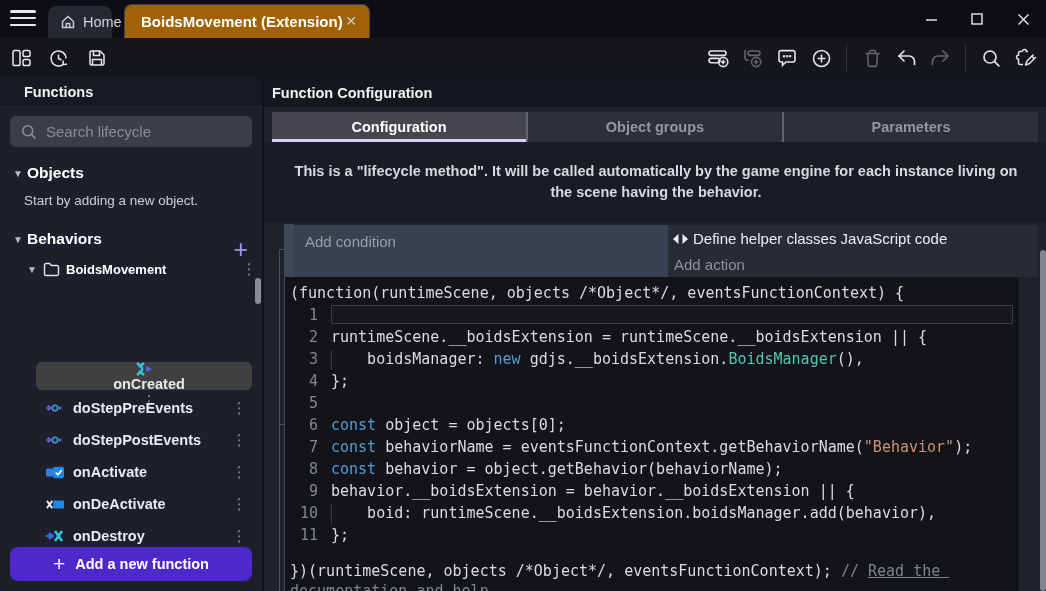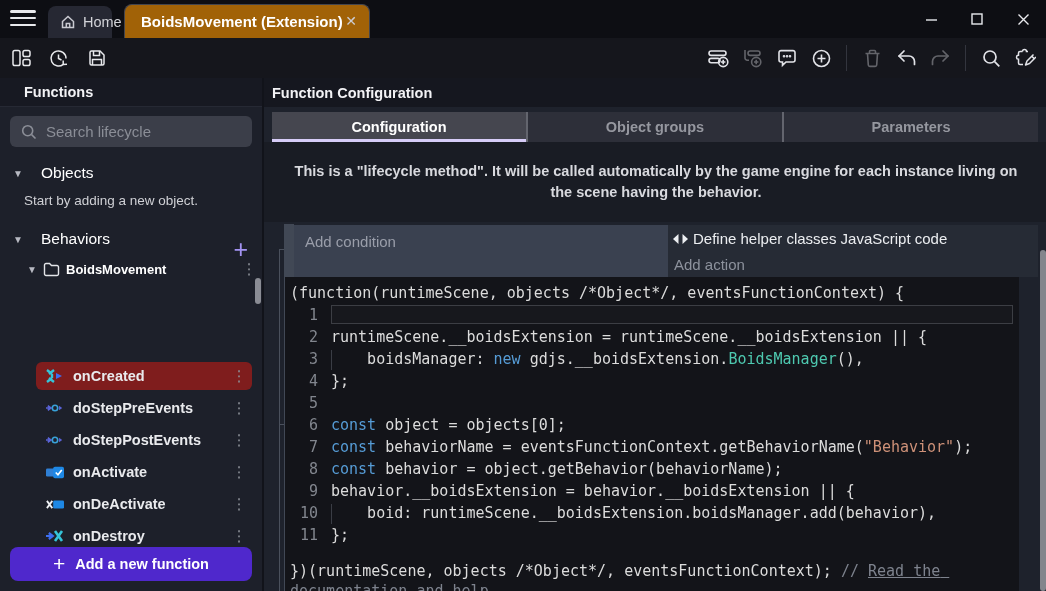--- a/index.html
+++ b/index.html
@@ -38,30 +38,30 @@
 
   
   .sidebar { position:absolute; left:0; top:78px; width:262px; height:513px; background:#1d202a; }
   .sb-header { height:29px; background:#171922; border-bottom:1px solid #262934; display:flex; align-items:center;
     padding-left:24px; color:#f2f2f5; font-size:14.5px; font-weight:600; }
   .searchbox { position:absolute; left:10px; top:38px; width:242px; height:31px; background:#3b3e49; border-radius:6px;
     display:flex; align-items:center; gap:9px; padding-left:11px; cursor:text; }
   .searchbox .ph { color:#8b8e97; font-size:15px; }
   .sb-section { position:absolute; left:0; width:262px; height:30px; display:flex; align-items:center; }
   .caret { color:#b7b9c2; font-size:10px; margin-left:13px; width:12px; }
-  .sb-title { color:#fff; font-size:15.5px; font-weight:400; margin-left:16px; }
+  .sb-title { color:#fff; font-size:15.5px; font-weight:700; margin-left:2px; }
   .sb-plus { position:absolute; right:14px; top:-3px; color:#a393f2; font-size:25px; font-weight:300; cursor:pointer; }
   .sb-hint { position:absolute; left:24px; color:#cfd0d5; font-size:13.5px; }
   .group-row { position:absolute; left:0; width:262px; height:28px; display:flex; align-items:center; cursor:pointer; }
   .group-row .caret { margin-left:27px; }
   .group-label { color:#fff; font-size:13px; font-weight:700; margin-left:6px; flex:1; }
   .kebab { color:#8d9098; font-size:15px; width:26px; text-align:center; cursor:pointer; }
   .fn-list { position:absolute; left:36px; top:284px; width:216px; }
   .fn-row { height:28px; margin-bottom:4px; border-radius:6px; display:flex; align-items:center; padding-left:10px; cursor:pointer; }
-  .fn-row.sel { background:#7f1d1d; }
+  .fn-row.sel { background:#404040;flex-direction:column; }
   .fn-row .fi { width:18px; height:16px; margin-right:9px; display:flex; align-items:center; }
   .fn-row .lbl { color:#e9eaed; font-size:14.5px; font-weight:600; flex:1; }
   .btn-addfn { position:absolute; left:10px; top:469px; width:242px; height:34px; background:#4f28cc; border-radius:8px;
     display:flex; align-items:center; justify-content:center; gap:10px; color:#fff; font-size:14.5px; font-weight:700; cursor:pointer; }
   .btn-addfn .p { font-size:21px; font-weight:300; }
   .sb-scroll { position:absolute; right:1px; top:200px; width:6px; height:26px; background:#8a8c94; border-radius:3px; }
 
   
   .main { position:absolute; left:262px; top:78px; width:784px; height:513px; background:#1e222c; border-left:2px solid #11131a; }
   .main-header { height:29px; background:#15171f; display:flex; align-items:center; padding-left:8px;

